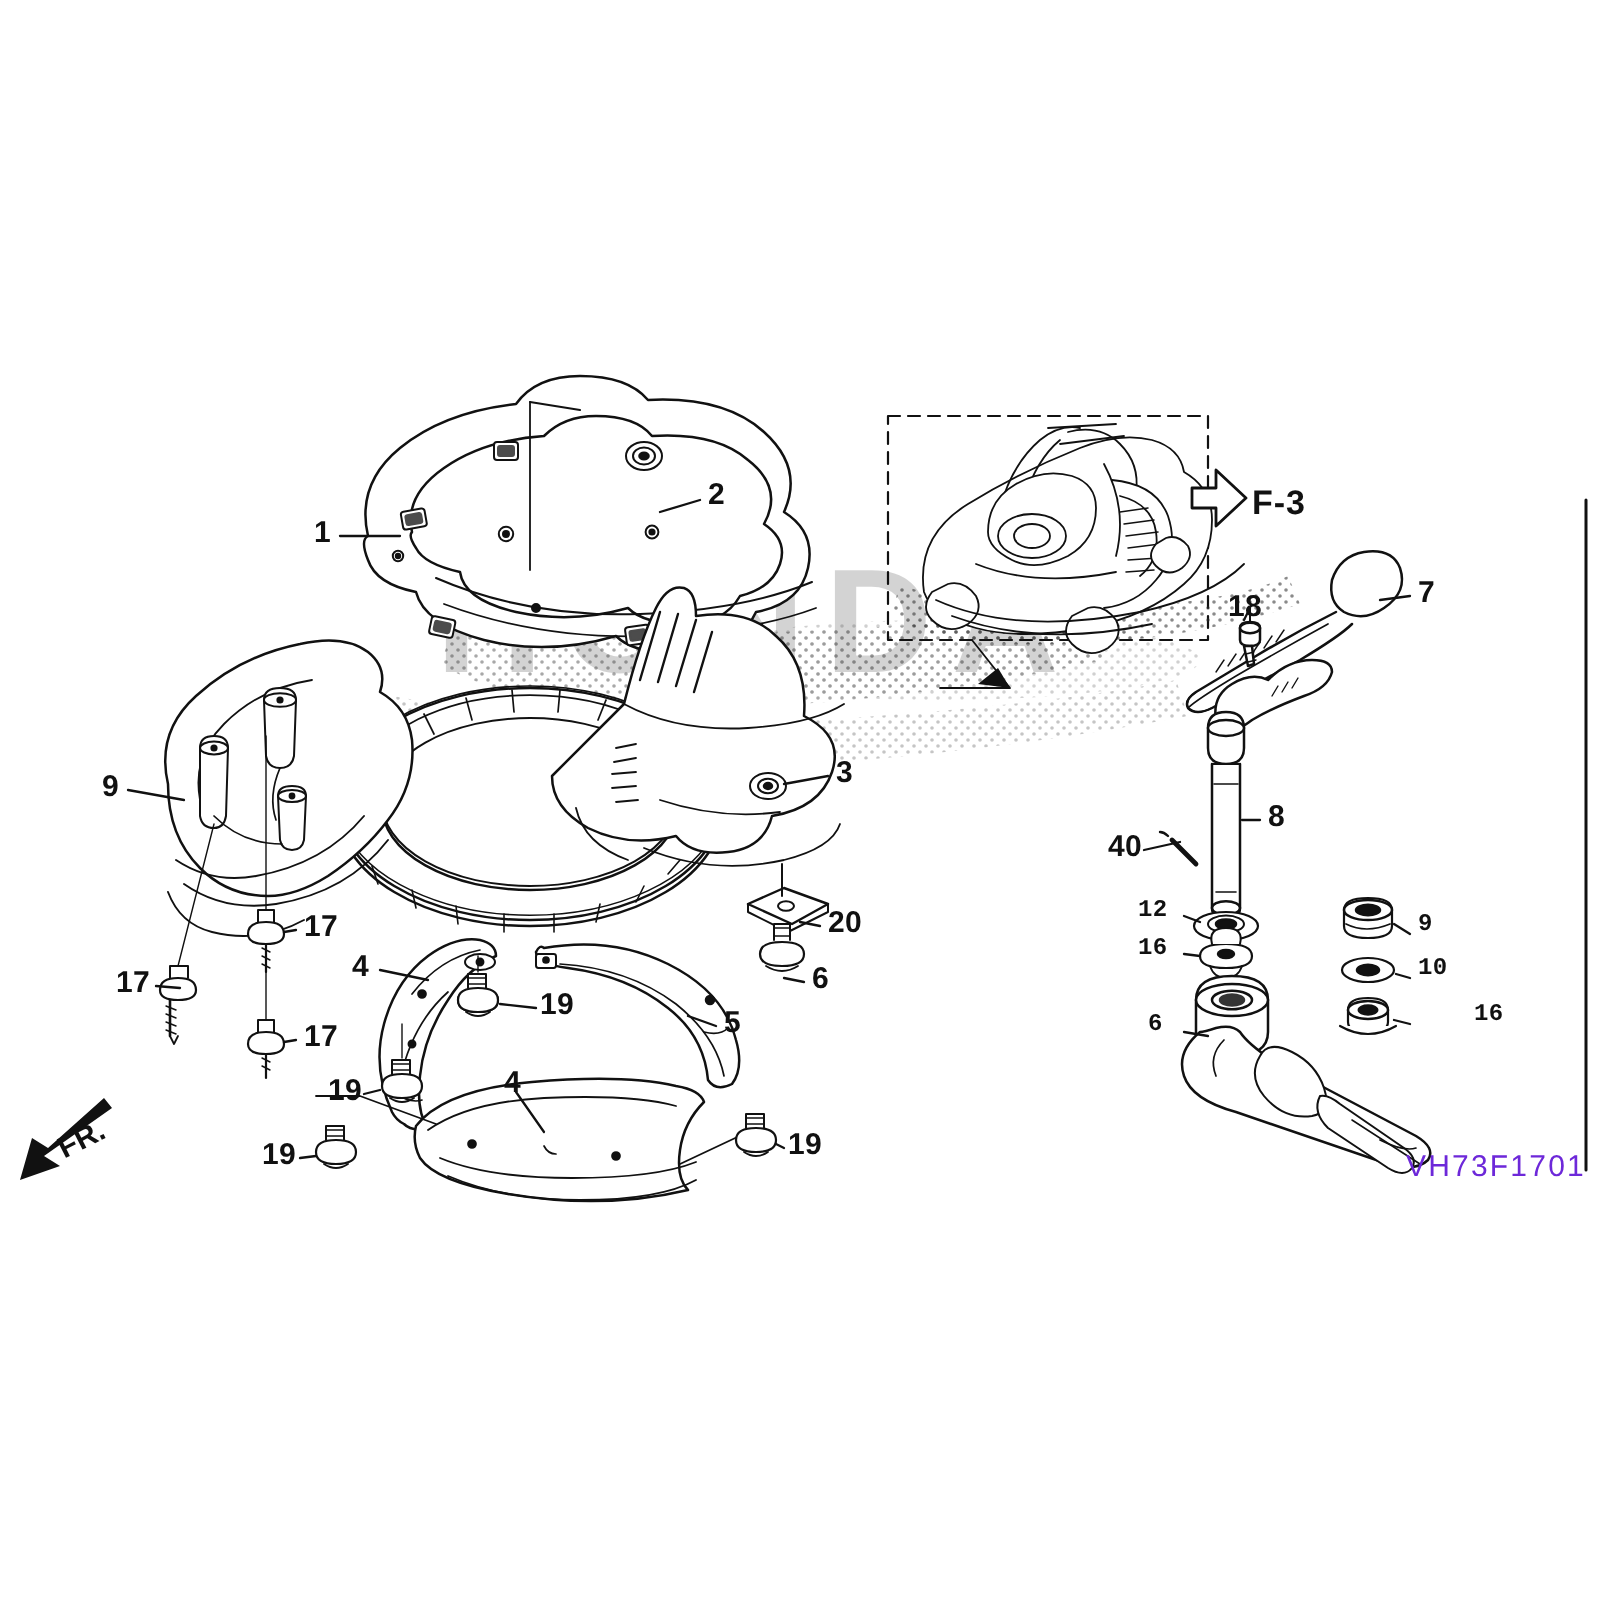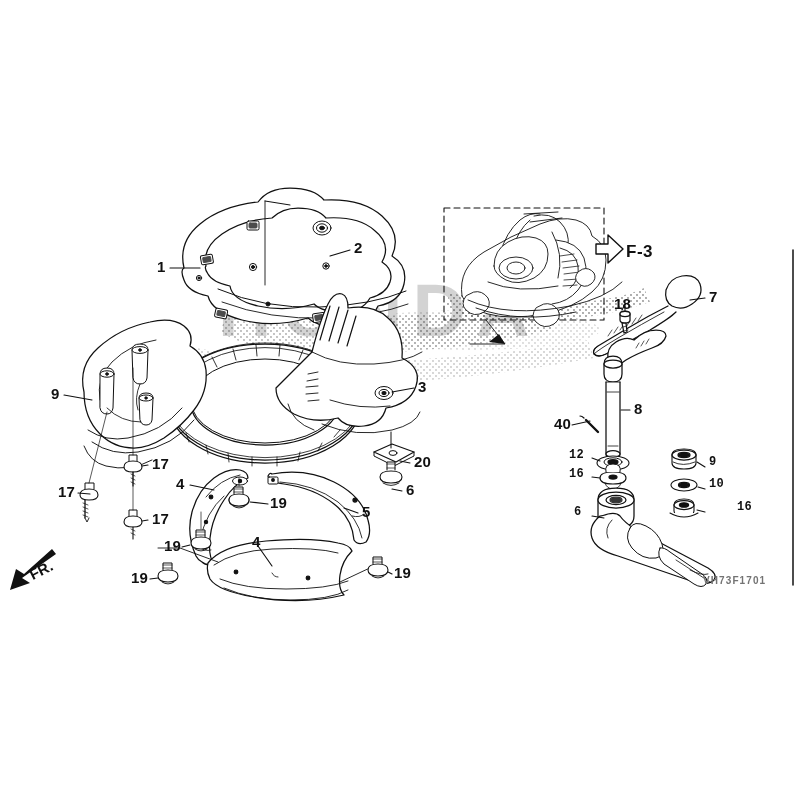--- a/index.html
+++ b/index.html
@@ -21,24 +21,24 @@
     white-space:nowrap;
     letter-spacing:.2px;
   }
   .lbl.big{font-size:12px;font-family:Liberation Mono, monospace;}
   .lbl.ref{
     font-weight:bold;font-size:17px;letter-spacing:.5px;
   }
   .drawing-no{
     position:absolute;
     font-family:"Liberation Sans", sans-serif;
-    font-size:10px;
+    font-size:15px;
     letter-spacing:1.1px;
-    color:#737373;
-    font-weight:700;
+    color:#6d28d9;
+    font-weight:400;
   }
   .fr-text{
     position:absolute;
     font-family:"Liberation Sans", sans-serif;
     font-weight:bold;font-size:15px;color:#111;
     transform:rotate(-27deg);
     transform-origin:left bottom;
   }
   .wm{
     position:absolute;

